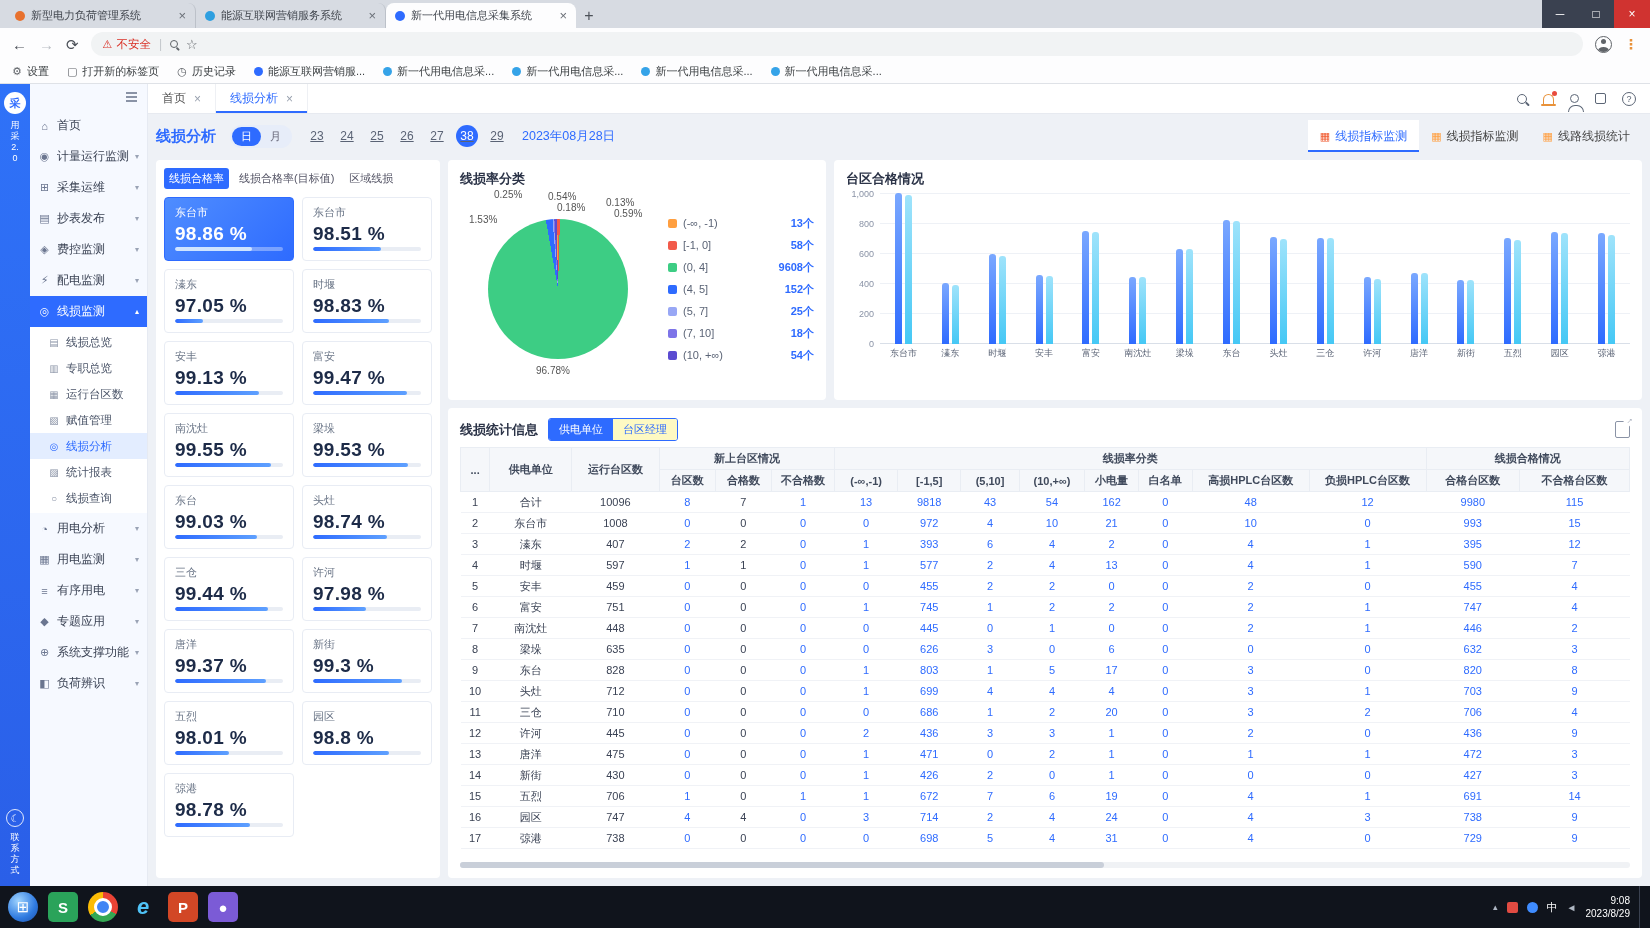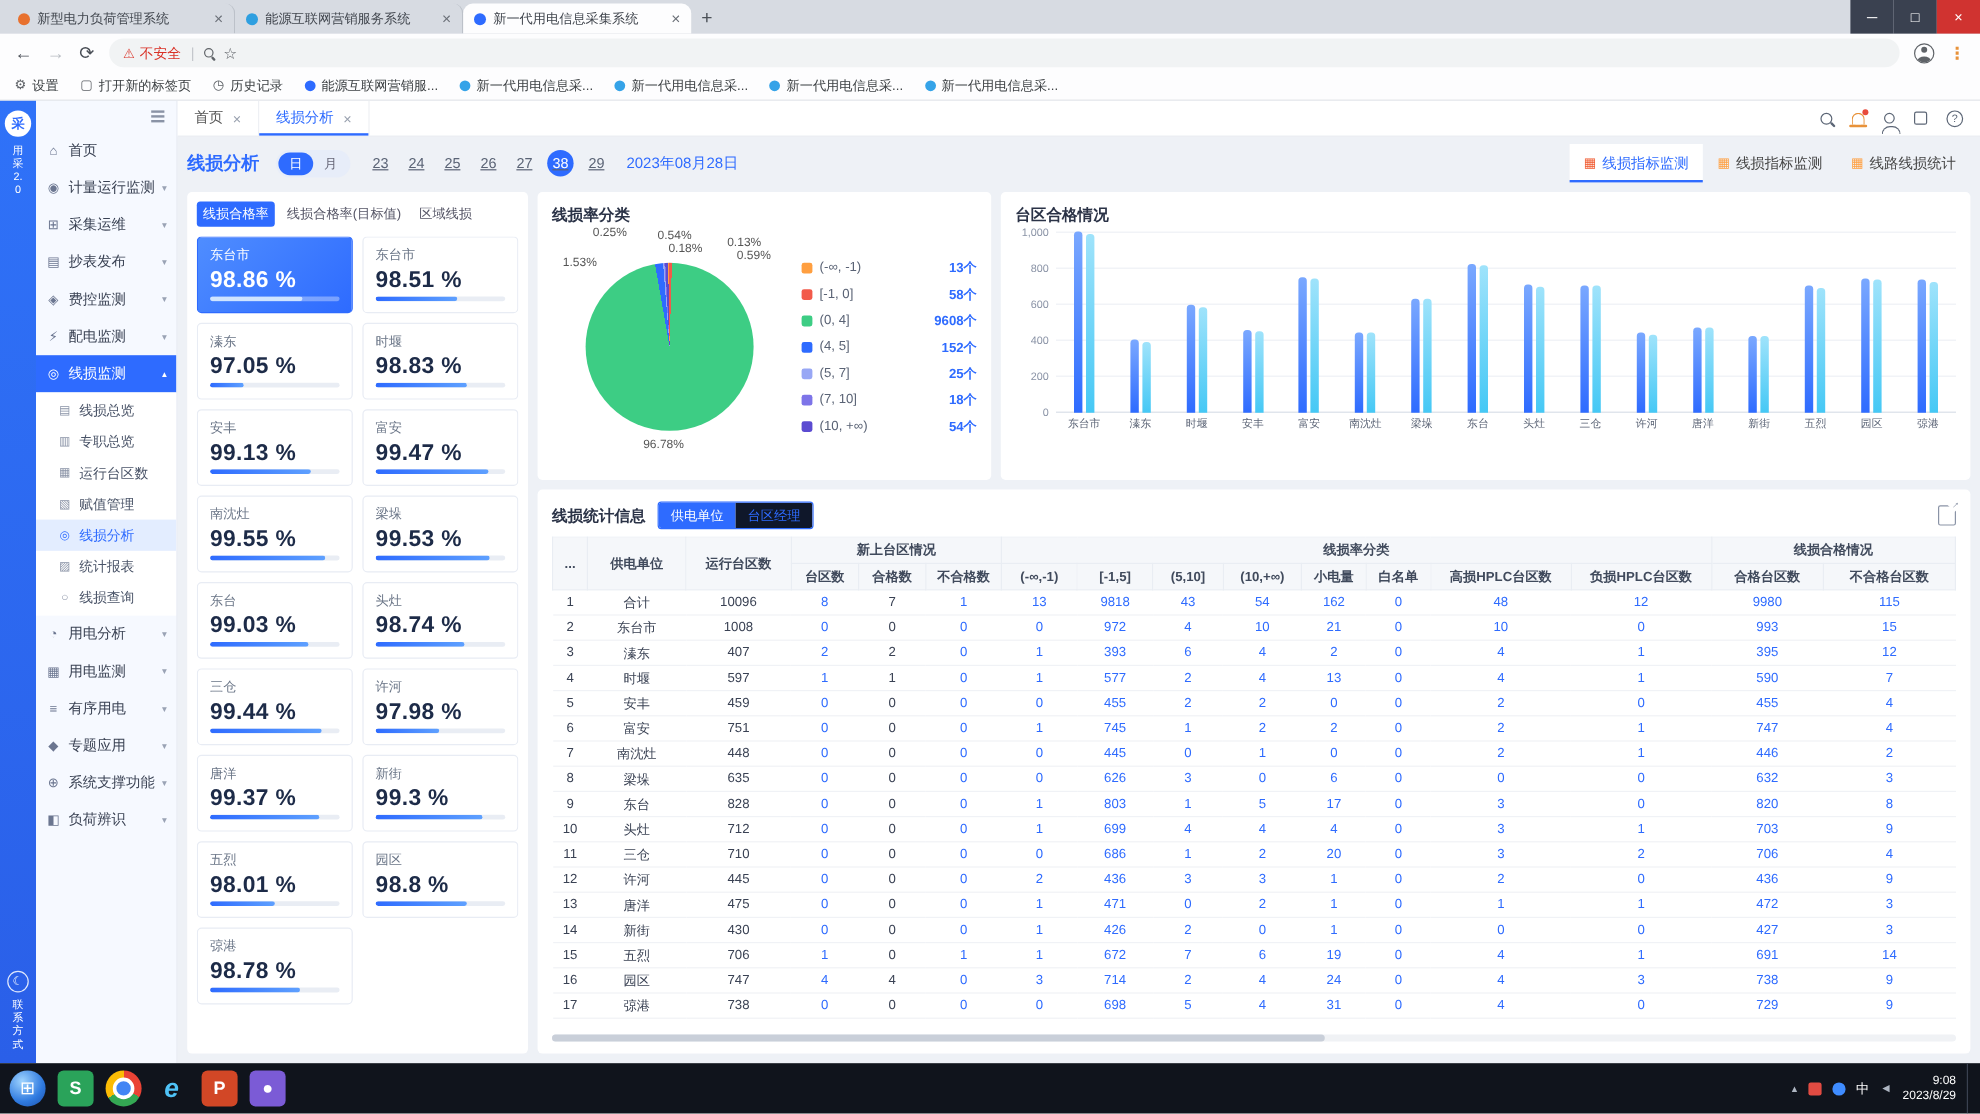--- a/index.html
+++ b/index.html
@@ -152,21 +152,21 @@
 .bgroups{position:absolute;left:0;right:0;top:0;bottom:0;display:flex;justify-content:space-around;align-items:flex-end;}
 .bgroup{display:flex;gap:3px;align-items:flex-end;height:100%;}
 .bbar{width:7px;border-radius:3px 3px 0 0;}
 .b-xlabels{height:16px;display:flex;justify-content:space-around;font-size:9px;color:#5a6375;margin-top:3px;}
 .b-xlabels div{flex:1;text-align:center;white-space:nowrap;overflow:hidden;}
 
 
 .table-panel{flex:1;min-height:0;display:flex;flex-direction:column;}
 .tp-head{display:flex;align-items:center;gap:10px;flex:none;}
 .toggle{display:flex;border:1px solid #2e6bff;border-radius:3px;overflow:hidden;font-size:11px;}
-.tg{padding:3px 10px;color:#2e6bff;background:#0f172a;}
+.tg{padding:3px 10px;color:#2e6bff;background:#fef9c3;}
 .tg.active{background:#2e6bff;color:#fff;}
 .i-export{margin-left:auto;width:15px;height:17px;border:1.5px solid #8a93a6;border-radius:2px;position:relative;}
 .i-export::after{content:'→';position:absolute;right:-4px;top:-7px;font-size:9px;color:#8a93a6;background:#fff;transform:rotate(-45deg);}
 .twrap{flex:1;margin-top:6px;overflow:hidden;min-height:0;}
 table{width:100%;border-collapse:collapse;table-layout:fixed;font-size:11px;}
 thead th{background:#f5f7fa;border:1px solid #e9edf3;color:#404a5c;font-weight:bold;padding:3px 2px;text-align:center;overflow:hidden;white-space:nowrap;text-overflow:ellipsis;}
 tbody td{border-bottom:1px solid #f0f2f6;padding:0 2px;text-align:center;height:21px;color:#2e6bff;overflow:hidden;white-space:nowrap;}
 td.dark{color:#3a4254;}
 .hscroll{height:6px;background:#f0f2f5;border-radius:3px;margin-top:2px;position:relative;flex:none;}
 .hscroll i{position:absolute;left:0;top:0;height:100%;width:55%;background:#c9cfd9;border-radius:3px;}

